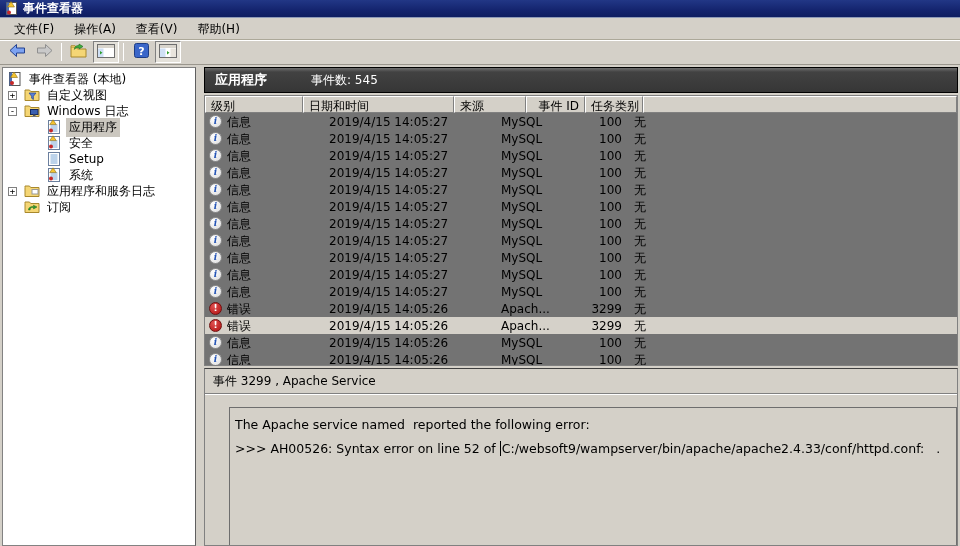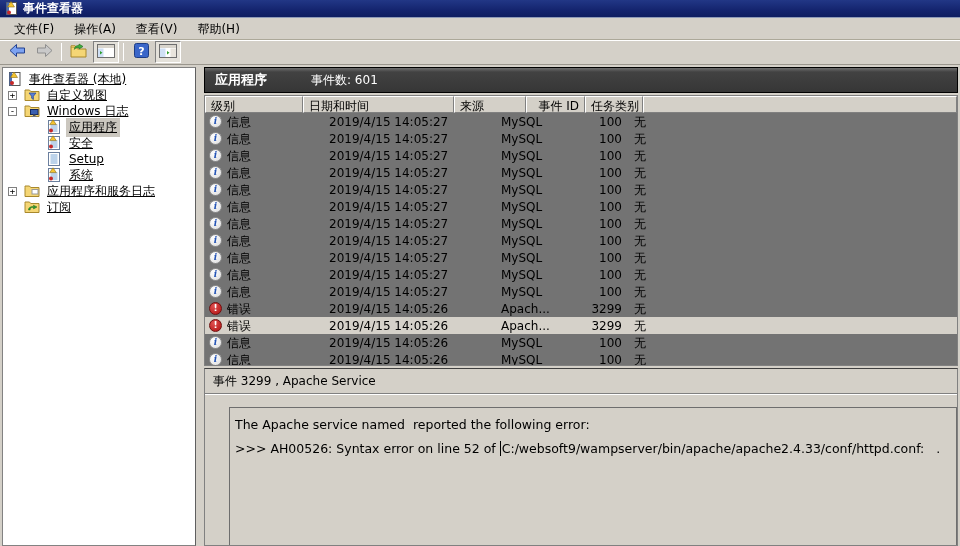--- a/index.html
+++ b/index.html
@@ -33,21 +33,21 @@
     border:1px solid #828282; border-right-color:#5f5f5f; padding-top:3px; overflow:hidden; }
   .tree-row { height:16px; display:flex; align-items:center; white-space:nowrap; }
   .tree-row.indent-0 { padding-left:3px; }
   .tree-row.indent-1 { padding-left:5px; }
   .tree-row.indent-2 { padding-left:43px; }
   .expander { width:9px; height:9px; flex:none; border:1px solid #808080; background:#fff;
     font-size:9px; line-height:7px; text-align:center; margin-right:7px; font-family:"DejaVu Sans Mono",monospace; }
   .expander.invisible { visibility:hidden; }
   .tree-icon { width:16px; height:16px; flex:none; margin-right:4px; }
   .tree-icon svg { display:block; }
-  .tree-label { padding:1px 3px;text-decoration:underline; }
+  .tree-label { padding:1px 3px; }
   .tree-label.selected { background:#cbc7bf; }
 
   .splitter { width:8px; flex:none; background:#d4d0c8; }
 
   .content { flex:1; min-width:0; display:flex; flex-direction:column; padding:2px 2px 0 0; }
 
   
   .list-titlebar { height:26px; flex:none; border:1px solid #000;
     background:linear-gradient(to bottom,#6e6e6e 0,#424242 4px,#363636 100%);
     color:#fff; display:flex; align-items:center; padding-left:10px; }
@@ -282,21 +282,21 @@
   </div>
         </div>
     </div>
 
     <div class="splitter"></div>
 
     <div class="content">
 
       <div class="list-titlebar">
         <span class="log-name">应用程序</span>
-        <span class="event-count">事件数:  601</span>
+        <span class="event-count">事件数:  545</span>
       </div>
 
       <div class="table-area">
         <div class="table-header">
             <div class="hc c0">级别</div>
             <div class="hc c1">日期和时间</div>
             <div class="hc c2">来源</div>
             <div class="hc c3">事件 ID</div>
             <div class="hc c4">任务类别</div>
             <div class="hc cf"></div>

